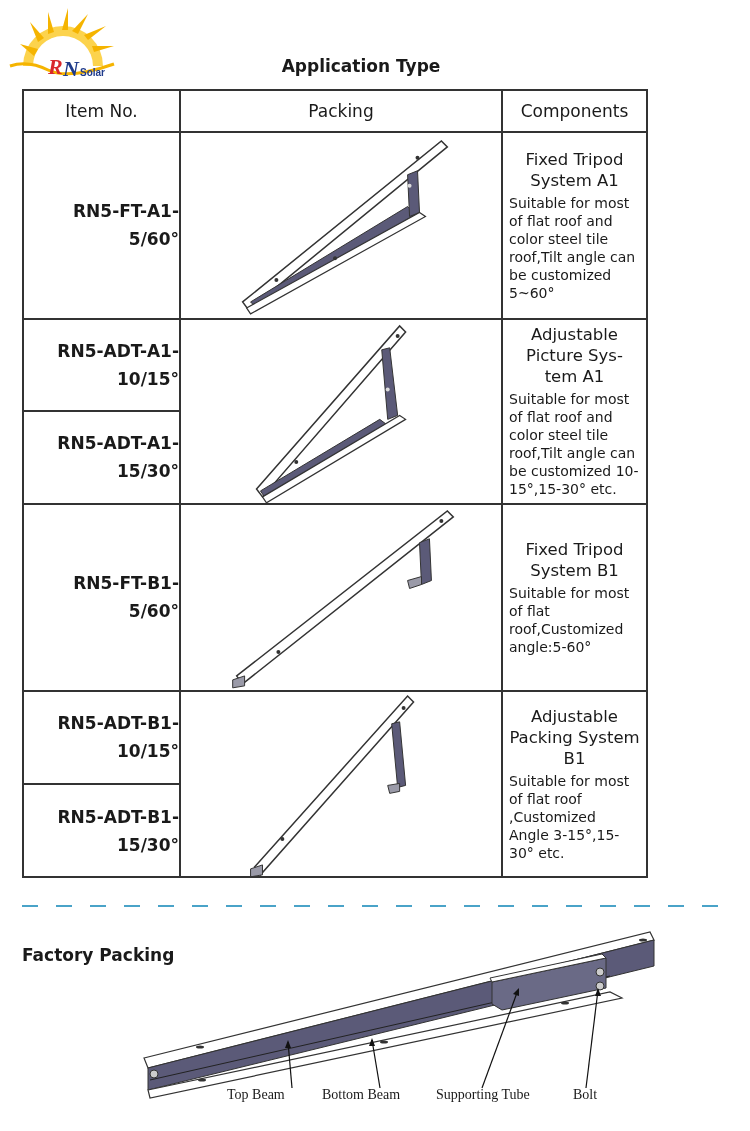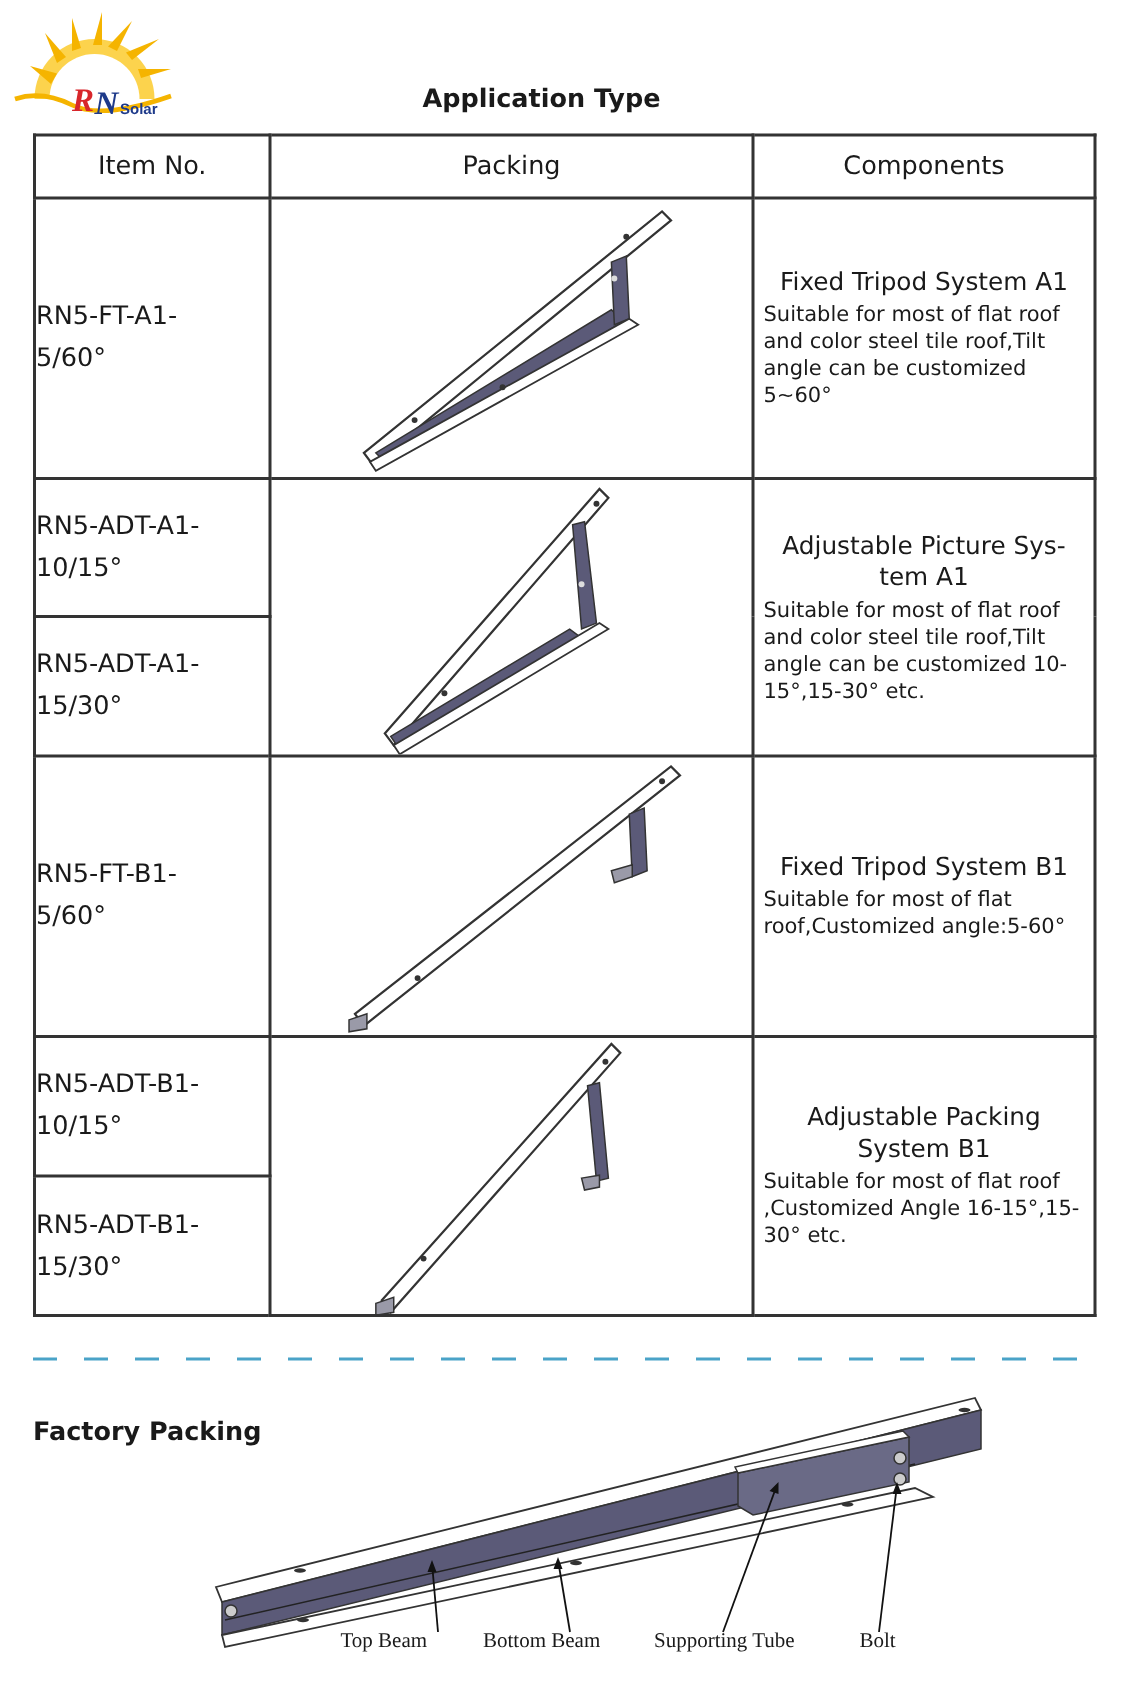--- a/index.html
+++ b/index.html
@@ -4,29 +4,29 @@
 <style>
   html, body { margin: 0; padding: 0; background: #ffffff; }
   body { width: 750px; height: 1131px; position: relative; overflow: hidden;
          font-family: "DejaVu Sans", "Liberation Sans", sans-serif; color: #1a1a1a; }
 
   .logo { position: absolute; left: 8px; top: 4px; width: 110px; height: 78px; }
   .page-title { position: absolute; left: 0; width: 722px; top: 56px; text-align: center;
                 font-weight: bold; font-size: 17px; padding-left: 0; }
   .page-title span { position: relative; left: 0; text-align: right; }
 
-  table.spec { position: absolute; left: 22px; top: 89px; width: 709px; border-collapse: collapse;
+  table.spec { position: absolute; left: 22px; top: 89px; width: 626px; border-collapse: collapse;
                table-layout: fixed; }
   table.spec td, table.spec th { border: 2px solid #333; padding: 0; }
   table.spec th { height: 40px; font-weight: normal; font-size: 17px; text-align: center; }
   .col-item { width: 157px; }
   .col-pic { width: 322px; }
   .col-comp { width: auto; }
 
-  .item-cell { text-align: left; font-size: 17px; line-height: 28px; }
+  .item-cell { text-align: right; font-size: 17px; line-height: 28px; font-weight: bold; }
   .pic-cell { position: relative; }
   .pic-cell svg { display: block; width: 100%; height: 100%; }
   .comp-cell { padding: 0 6px !important; vertical-align: middle; margin-top: 22px; }
   .comp-title { text-align: center; font-size: 16.5px; line-height: 21px; margin-bottom: 3px; }
   .comp-desc { font-size: 14px; line-height: 18px; }
 
   .divider { position: absolute; left: 22px; top: 905px; width: 710px; height: 2px;
              background: repeating-linear-gradient(90deg, #4aa3c8 0 16px, transparent 16px 34px); }
   .section-title { position: absolute; left: 22px; top: 922px; font-weight: bold; font-size: 17px; margin-top: 23px; }
 
@@ -153,21 +153,21 @@
         <polygon points="74,176 228,4 234,10 80,184" fill="#fff" stroke="#333" stroke-width="1.5"></polygon>
         <polygon points="212,32 220,30 226,94 218,96" fill="#5b5a78" stroke="#333" stroke-width="1"></polygon>
         <polygon points="208,94 220,92 220,100 210,102" fill="#9a9aa8" stroke="#333" stroke-width="1"></polygon>
         <polygon points="70,178 82,174 82,184 70,186" fill="#9a9aa8" stroke="#333" stroke-width="1"></polygon>
         <circle cx="224" cy="16" r="2" fill="#333"></circle>
             <circle cx="102" cy="148" r="2" fill="#333"></circle>
       </svg>
     </td>
     <td class="comp-cell" rowspan="2">
       <div class="comp-title">Adjustable Packing System B1</div>
-      <div class="comp-desc">Suitable for most of flat roof ,Customized Angle 16-15°,15-30° etc.</div>
+      <div class="comp-desc">Suitable for most of flat roof ,Customized Angle 3-15°,15-30° etc.</div>
     </td>
   </tr>
   <tr style="height:92px">
     <td class="item-cell">
       <div>RN5-ADT-B1-</div>
       <div>15/30°</div>
     </td>
   </tr>
 </tbody>
   </table>

